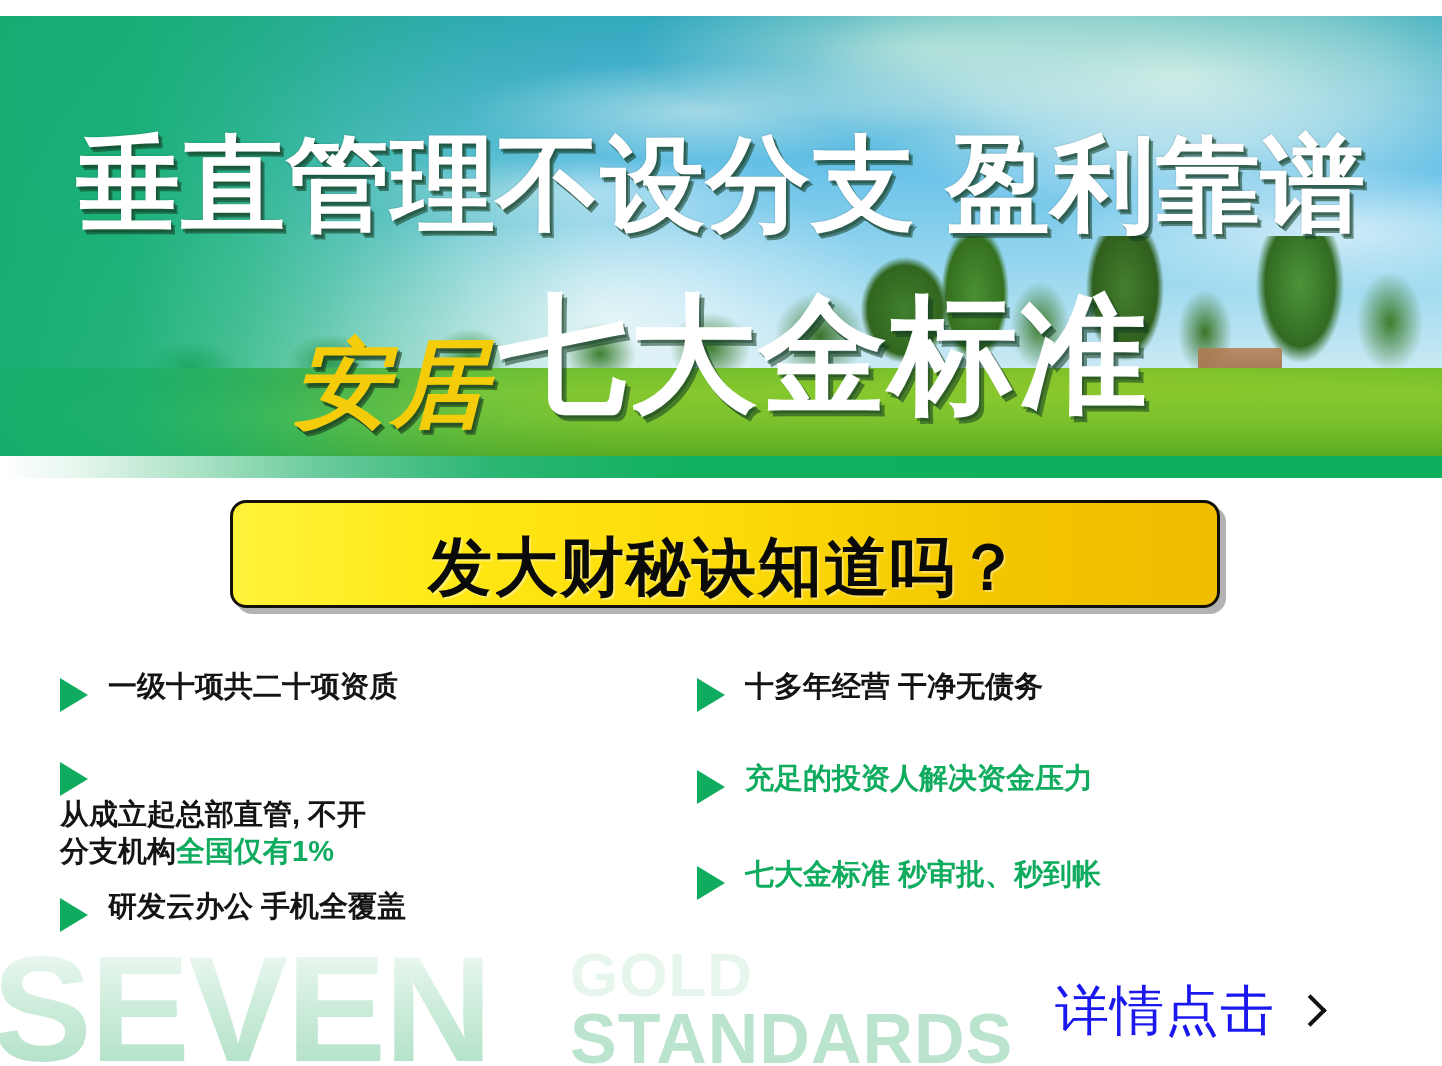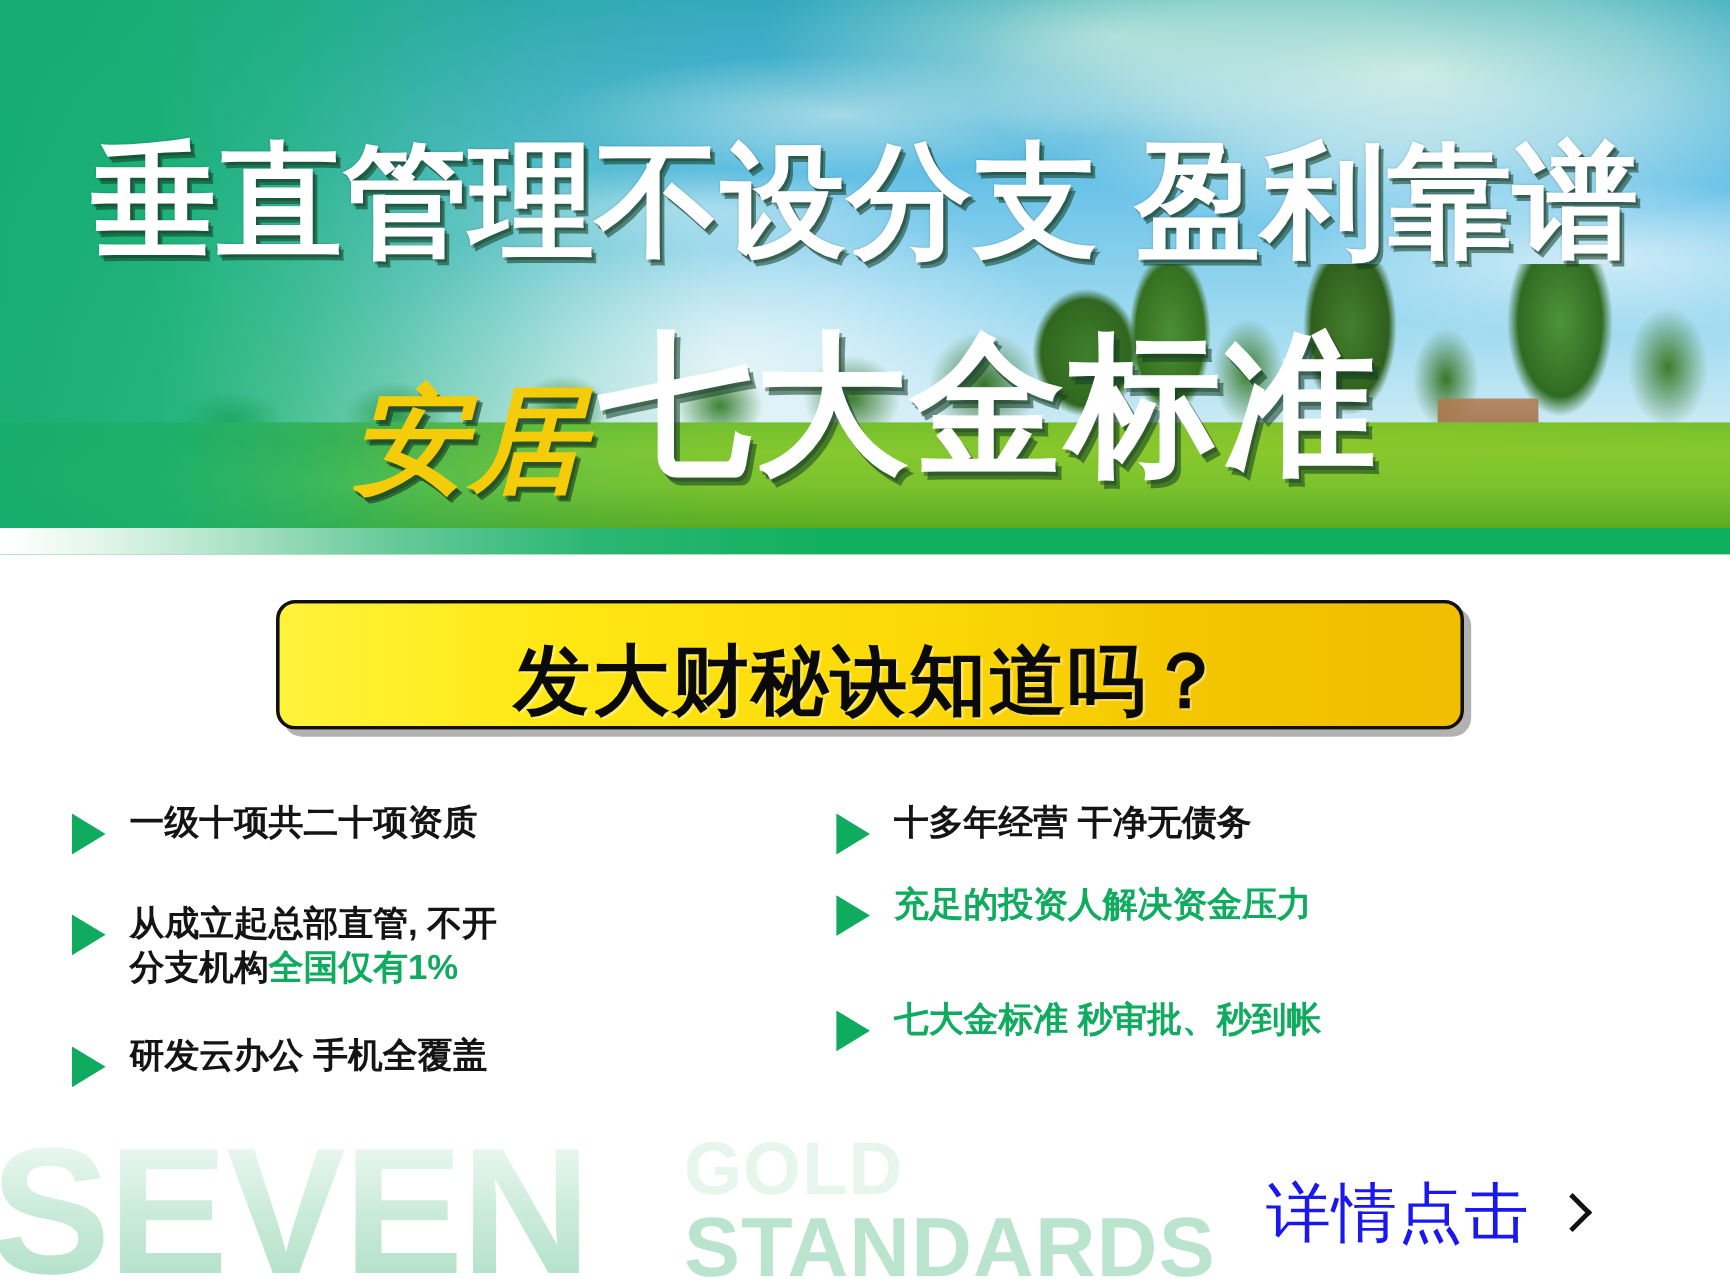--- a/index.html
+++ b/index.html
@@ -15,21 +15,21 @@
     position: relative;
     width: 1442px;
     height: 1066px;
     overflow: hidden;
     background: #ffffff;
   }
 
   
   #hero {
     position: absolute;
-    left: 0; top: 0;
+    left: 0; top: 16px;
     width: 1442px;
     height: 462px;
     overflow: hidden;
   }
 
   
   .sky {
     position: absolute;
     left: 0; top: 0;
     width: 1442px; height: 462px;
@@ -232,22 +232,22 @@
     font-size: 29px;
     line-height: 1.28;
     font-weight: bold;
     color: #141414;
     letter-spacing: 0px;
   }
   .btext.green { color: #0fab5e; }
   .inline-green { color: #0fab5e; }
 
   #col-left .bullet:nth-child(1) { margin-bottom: 40px; }
-  #col-left .bullet:nth-child(2) { margin-bottom: 36px; }
-  #col-right .bullet:nth-child(1) { margin-bottom: 24px; }
+  #col-left .bullet:nth-child(2) { margin-bottom: 18px; flex-direction: column; }
+  #col-right .bullet:nth-child(1) { margin-bottom: 48px; }
   #col-right .bullet:nth-child(2) { margin-bottom: 52px; }
 
   
   #watermark {
     position: absolute;
     left: 0; bottom: 0;
     width: 1442px; height: 120px;
     pointer-events: none;
     overflow: hidden;
   }

